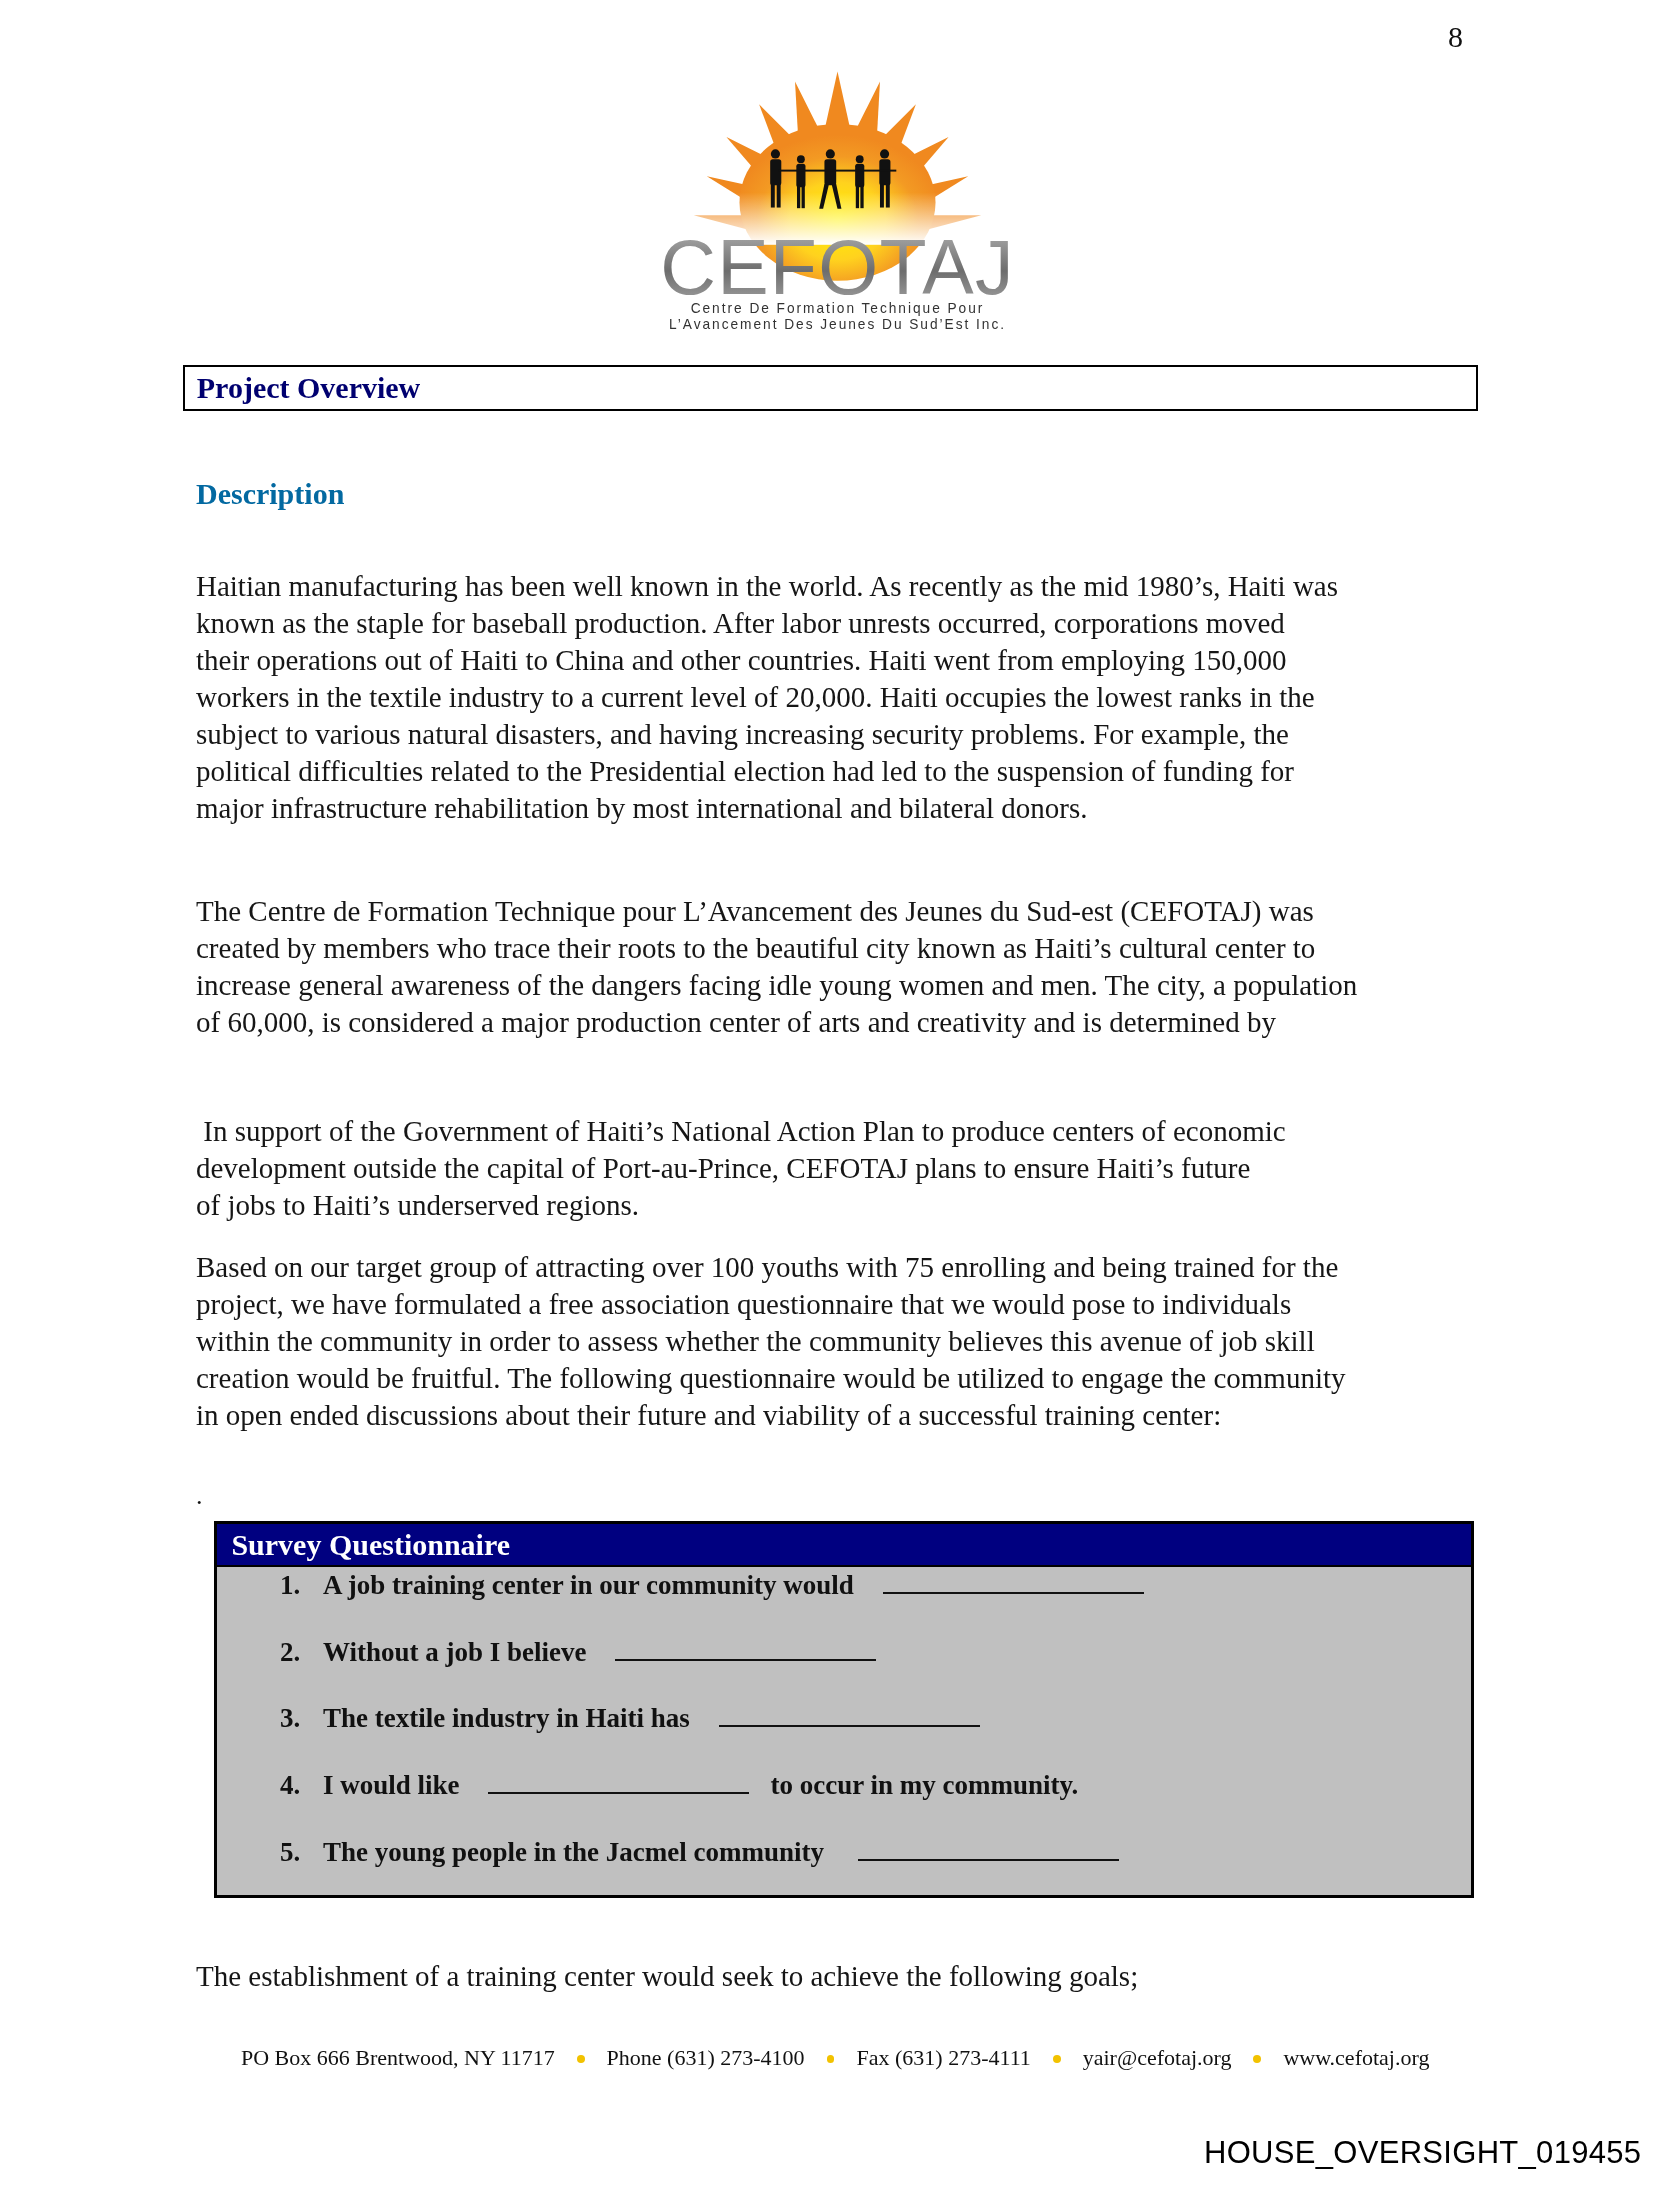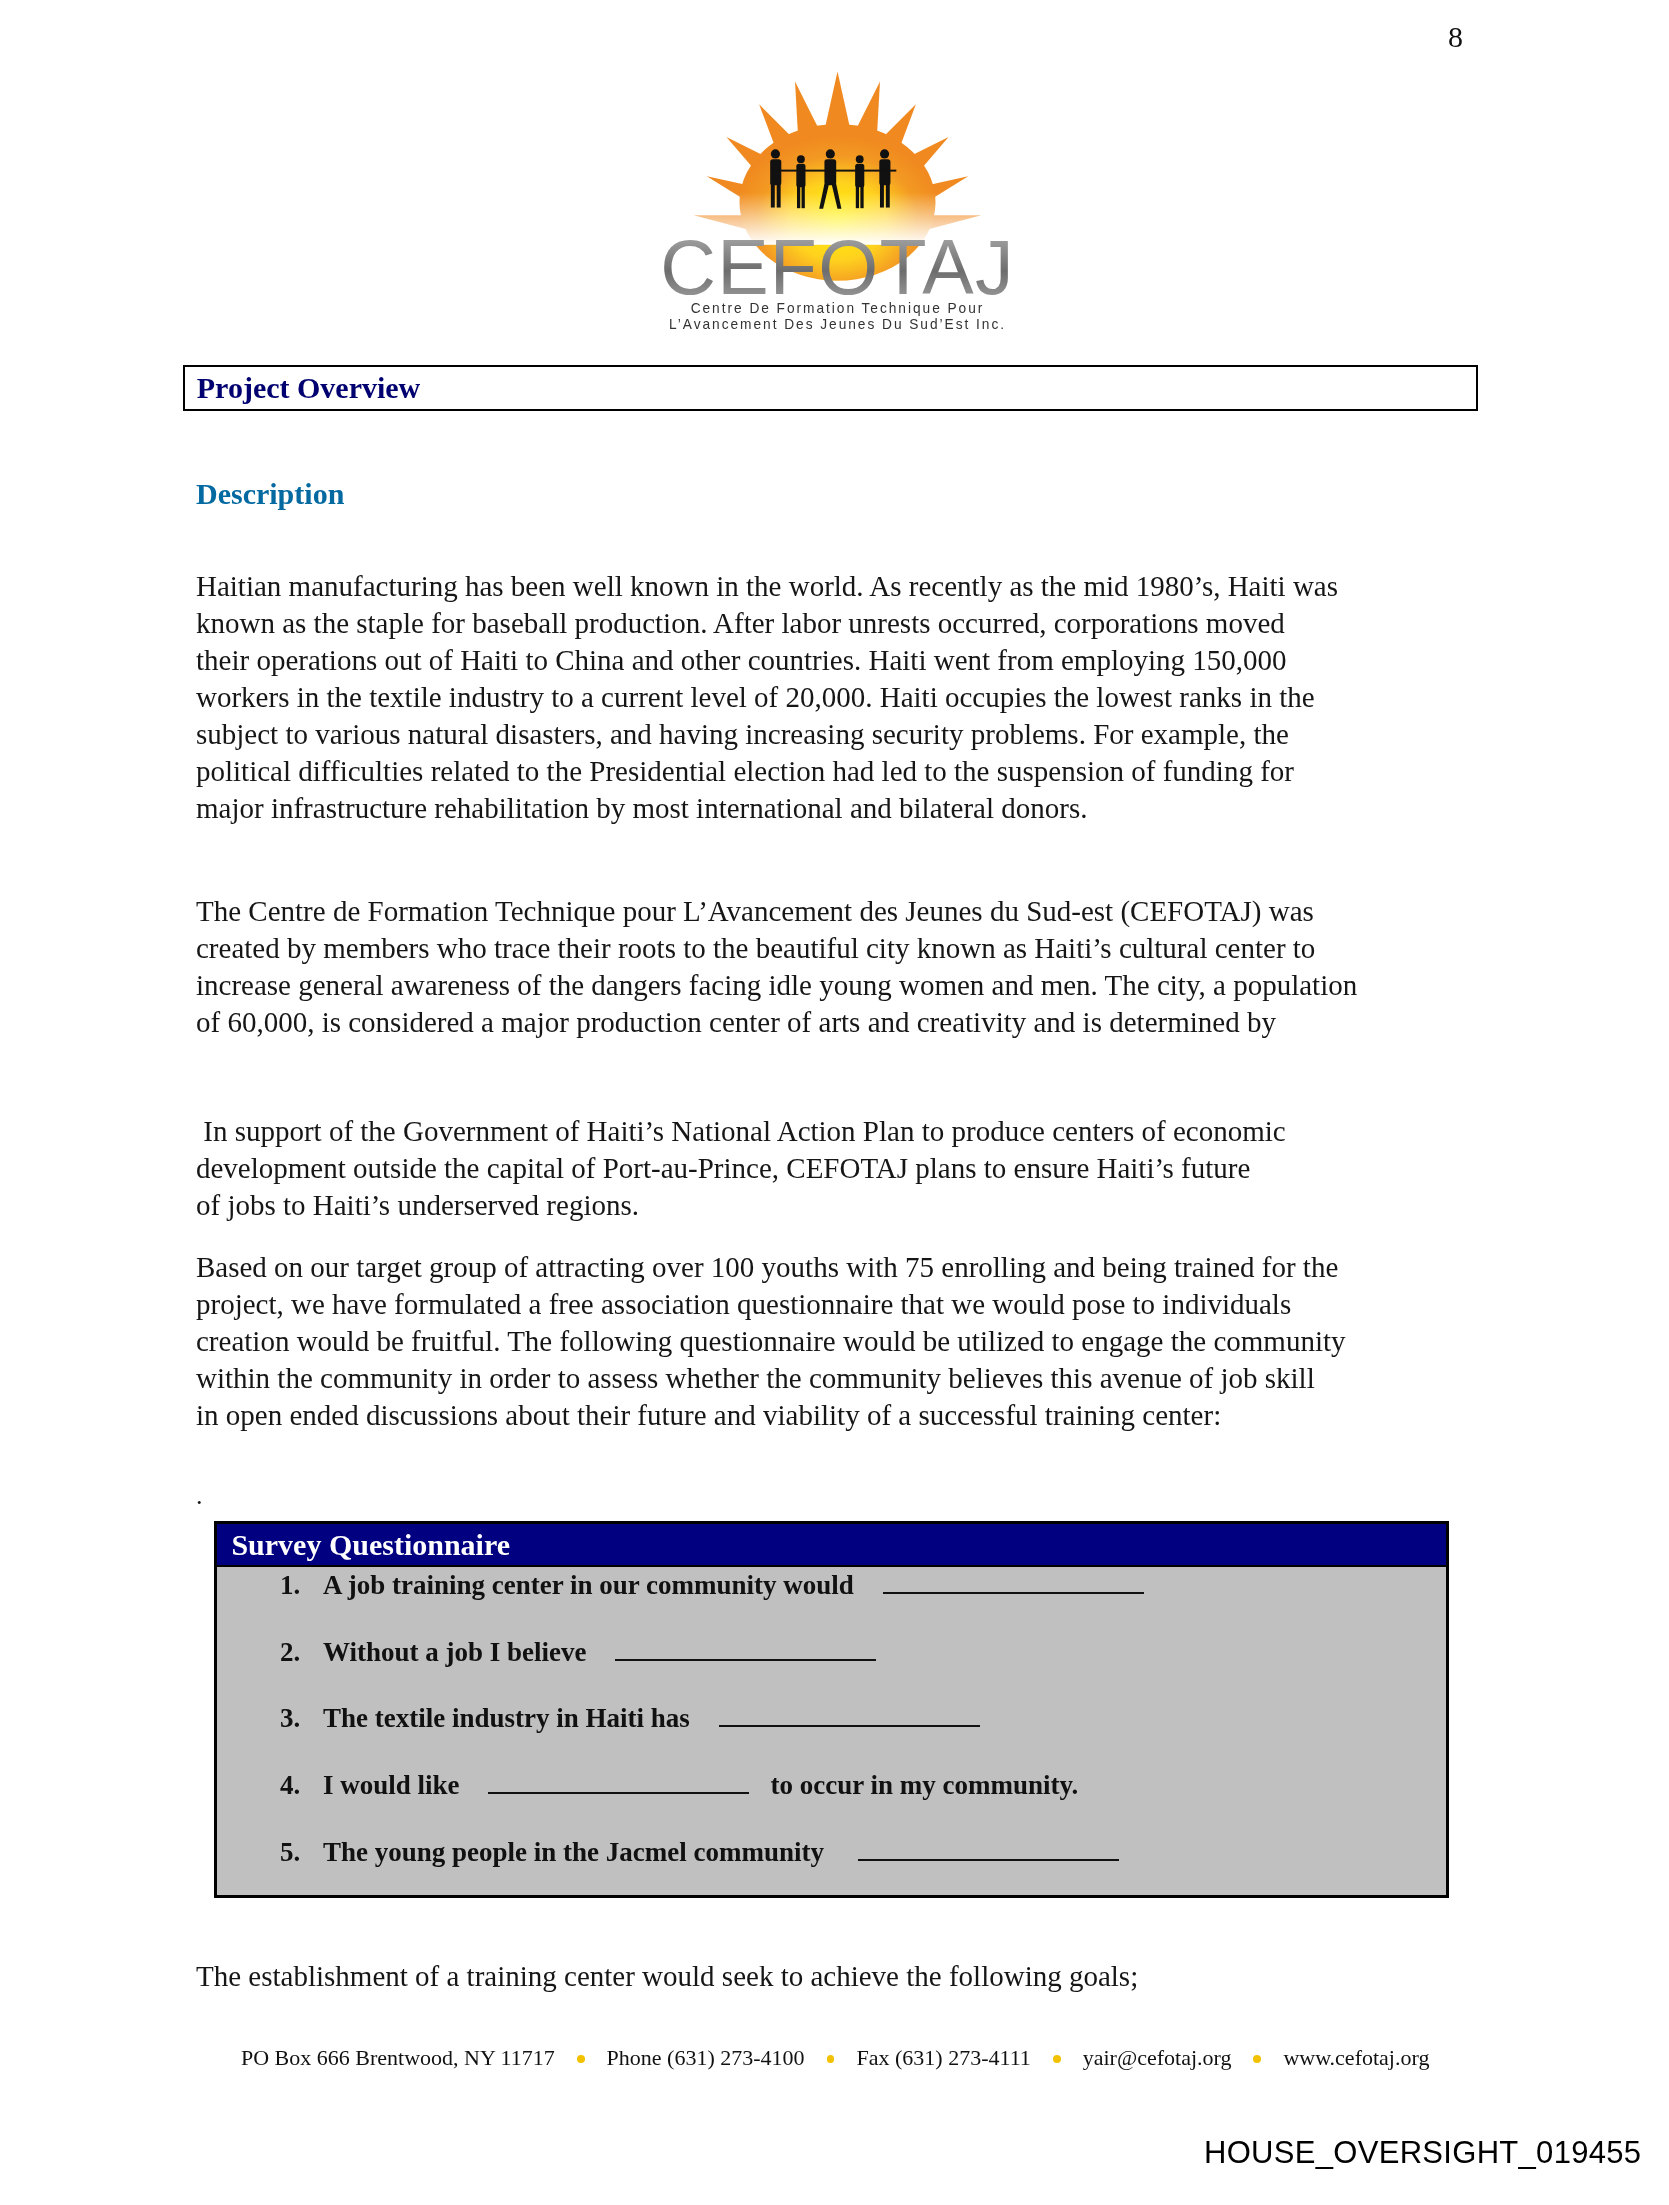--- a/index.html
+++ b/index.html
@@ -23,21 +23,21 @@
   .para .ln { display:block; white-space:nowrap; }
   #p1 { top:568px; }
   #p2 { top:893px; }
   #p3 { top:1113px; }
   #p4 { top:1249px; }
 
   .stray-dot { left:196px; top:1481px; font-size:26px; }
 
   
   .survey-box { left:214px; top:1521px; width:1229px; height:371px; border:3.9px solid #000;
-                background:#c0c0c0; }
+                background:#c0c0c0;padding-left:25px; }
   .survey-header { position:absolute; left:0; top:0; right:0; height:41px; background:#000080;
                    border-bottom:2.6px solid #000; }
   .survey-title { position:absolute; left:14.4px; top:3.9px; font-size:30px; font-weight:bold; color:#ffffff; }
   .q { position:absolute; left:0; font-size:27px; font-weight:bold; color:#111; white-space:nowrap; }
   .q .num { position:absolute; left:63px; }
   .q .txt { position:absolute; left:106px; }
   .blank { display:inline-block; border-bottom:2px solid #111; width:261px; height:0.7px; vertical-align:baseline; }
 
   .goals { left:196px; top:1960px; font-size:29px; color:#161616; white-space:nowrap; }
 
@@ -154,22 +154,22 @@
 
 <div class="abs para" id="p3">
   <span class="ln" style="white-space:pre"> In support of the Government of Haiti’s National Action Plan to produce centers of economic</span>
   <span class="ln">development outside the capital of Port-au-Prince, CEFOTAJ plans to ensure Haiti’s future</span>
   <span class="ln">of jobs to Haiti’s underserved regions.</span>
 </div>
 
 <div class="abs para" id="p4">
   <span class="ln">Based on our target group of attracting over 100 youths with 75 enrolling and being trained for the</span>
   <span class="ln">project, we have formulated a free association questionnaire that we would pose to individuals</span>
+  <span class="ln">within the community in order to assess whether the community believes this avenue of job skill</span>
   <span class="ln">creation would be fruitful. The following questionnaire would be utilized to engage the community</span>
-  <span class="ln">within the community in order to assess whether the community believes this avenue of job skill</span>
   <span class="ln">in open ended discussions about their future and viability of a successful training center:</span>
 </div>
 
 <div class="abs stray-dot">.</div>
 
 <div class="abs survey-box">
   <div class="survey-header">
     <span class="survey-title">Survey Questionnaire</span>
   </div>
 

